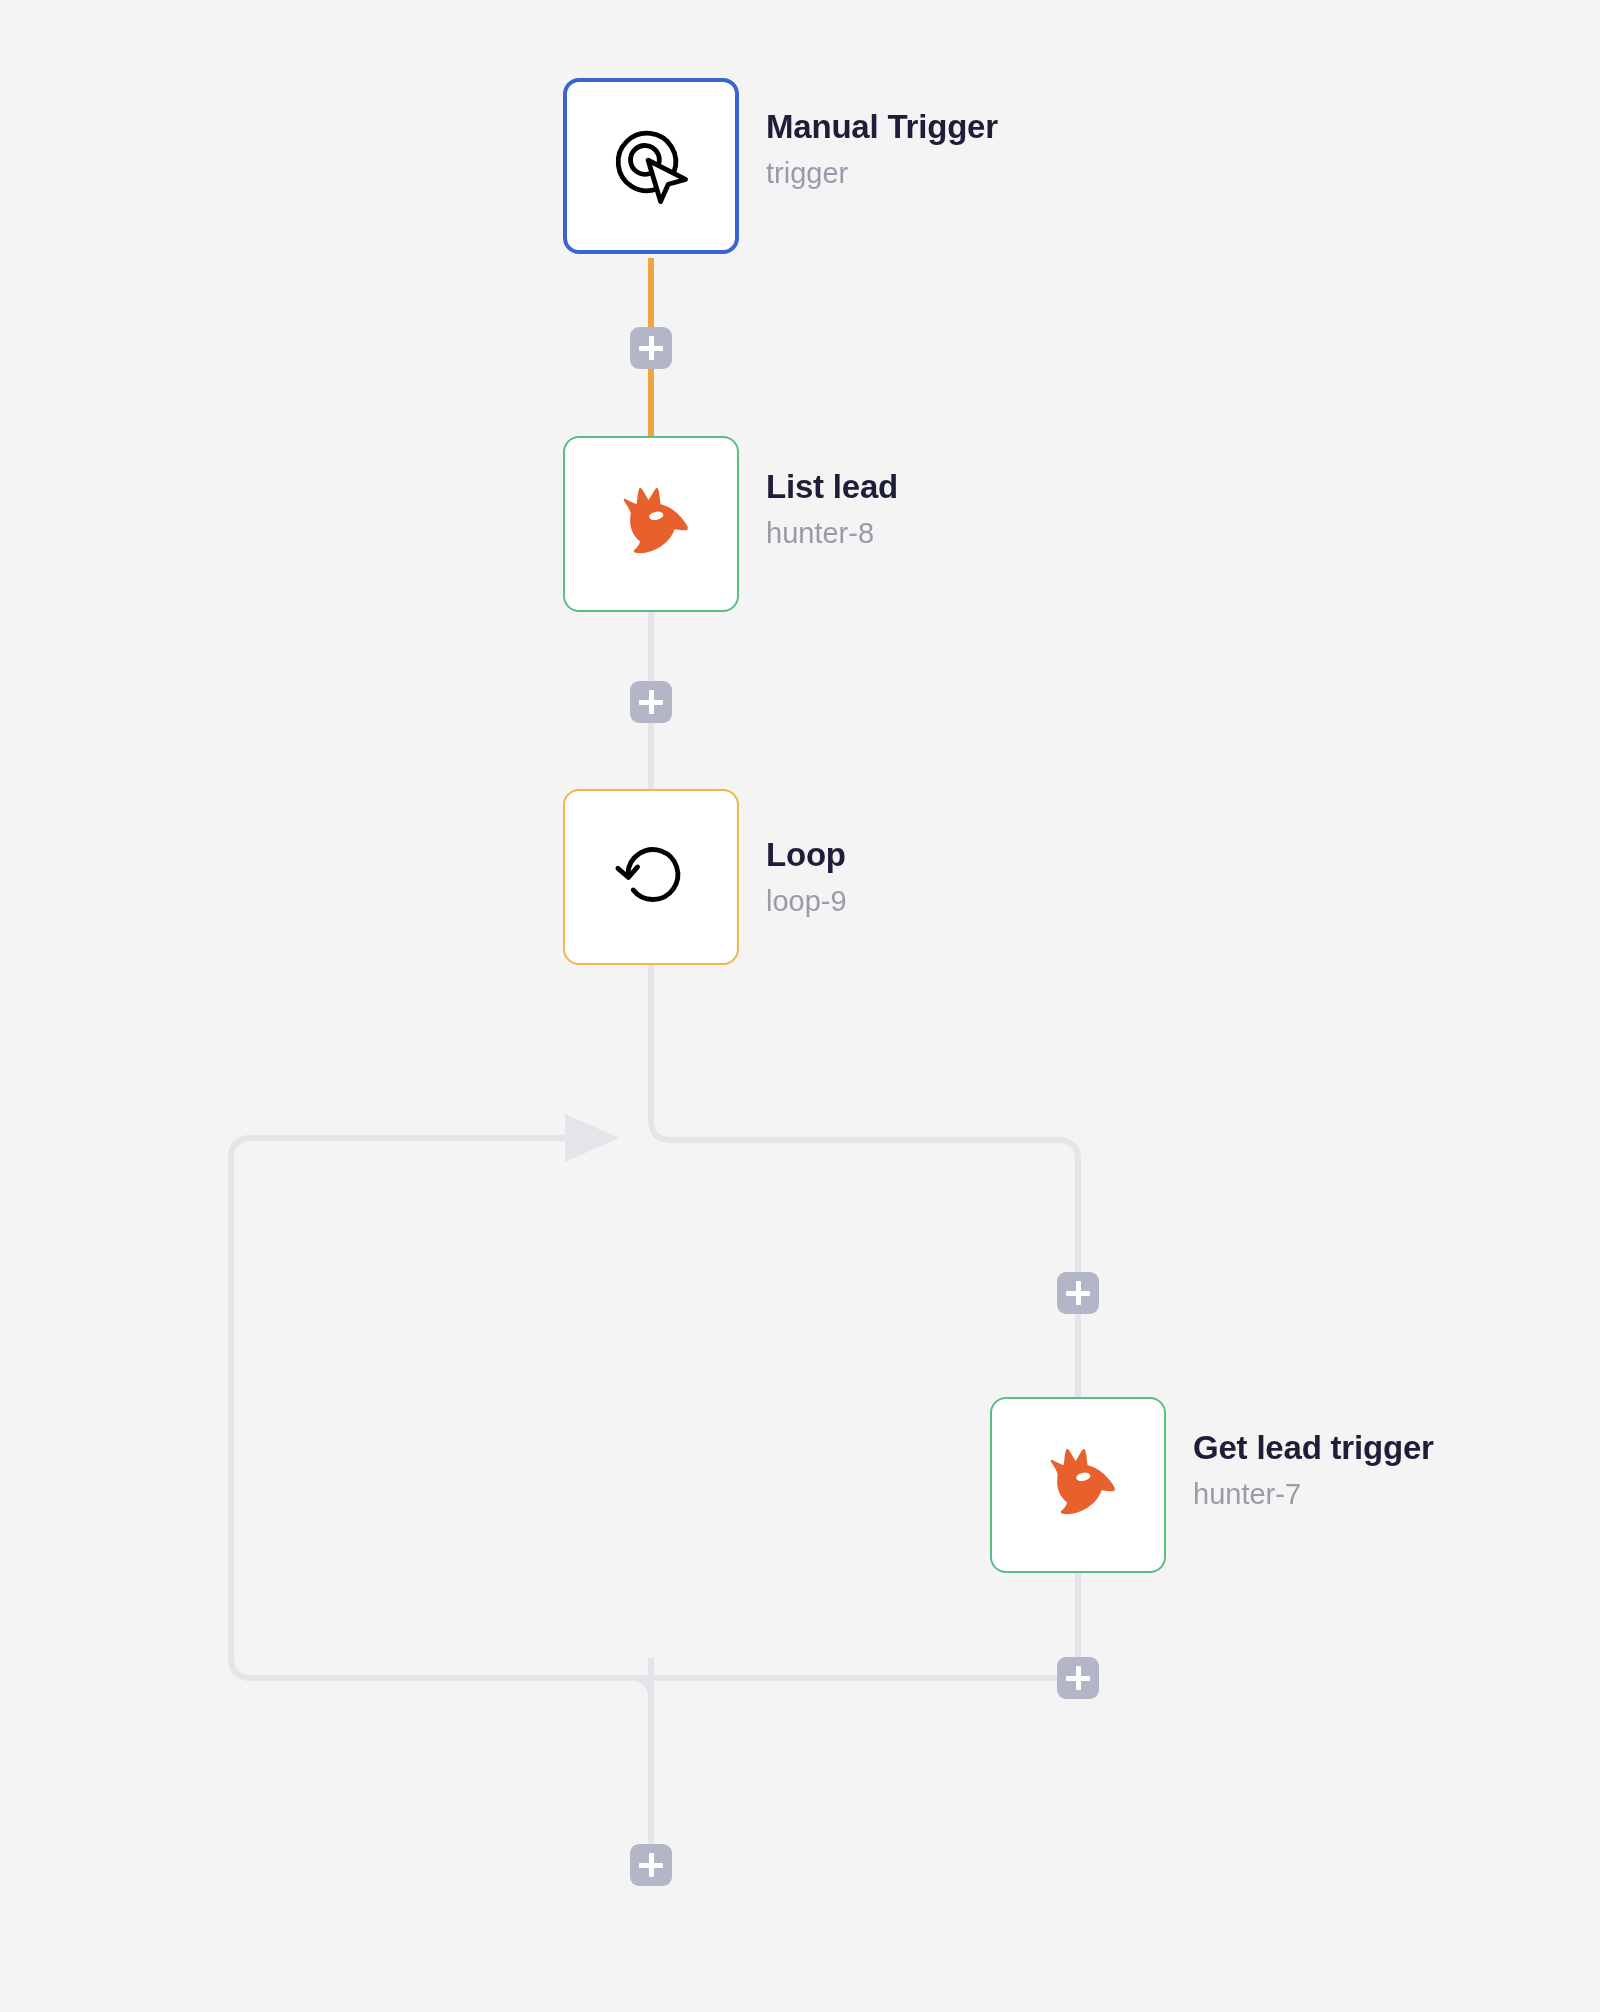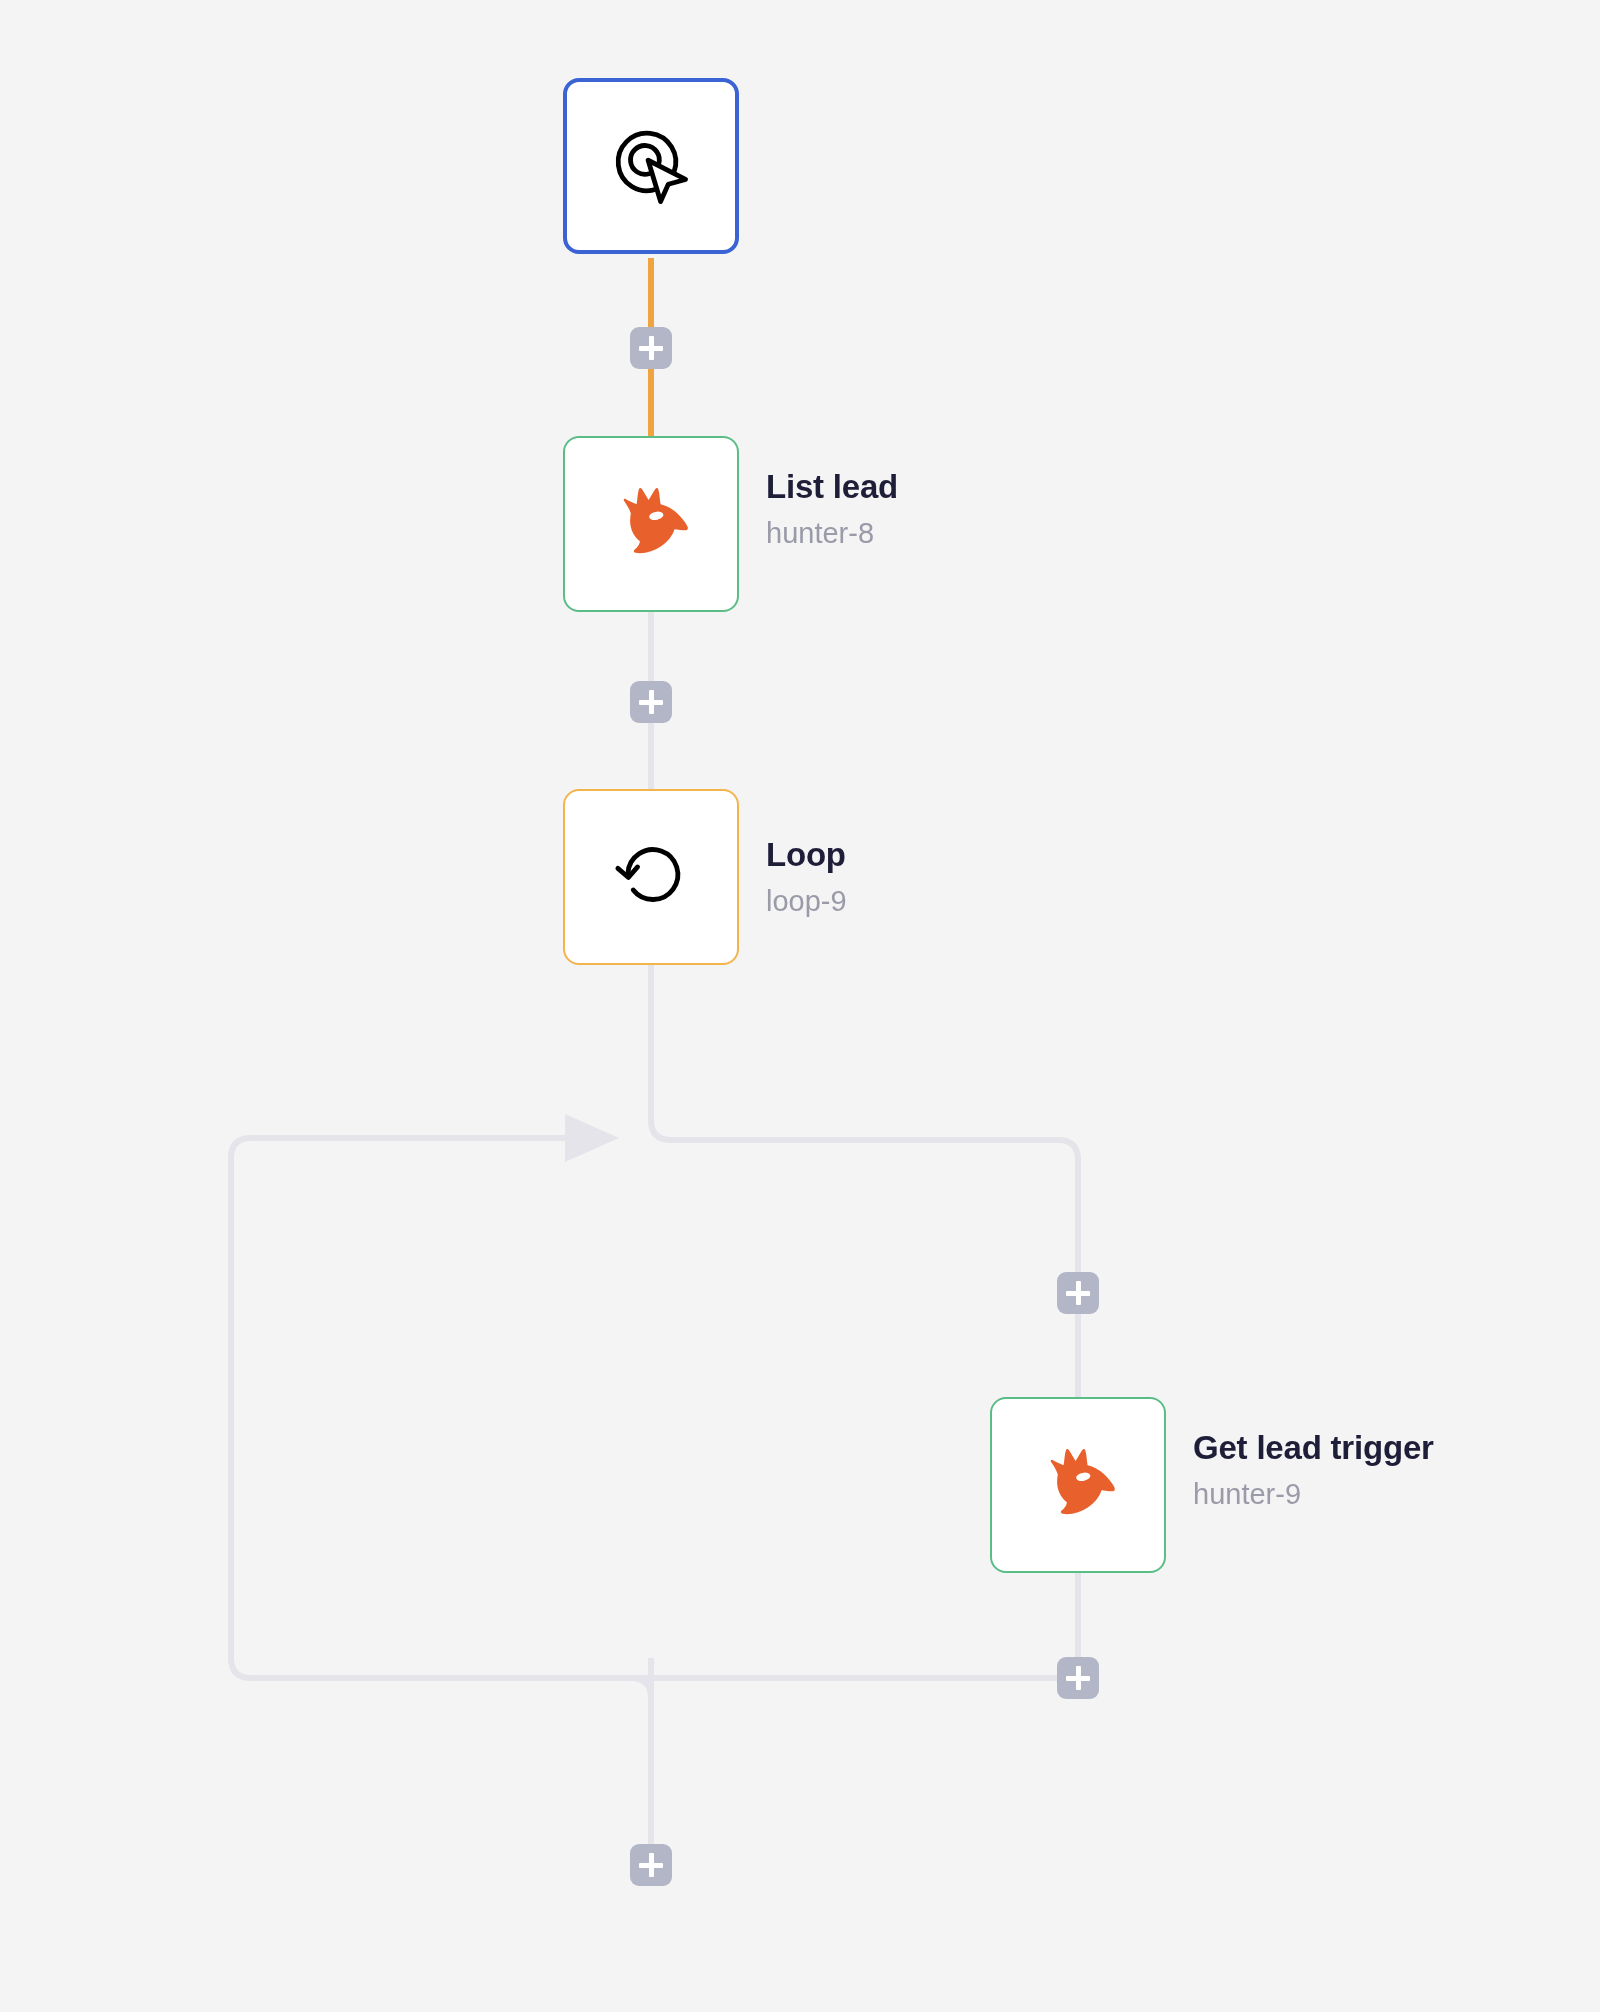--- a/index.html
+++ b/index.html
@@ -112,20 +112,24 @@
   </svg>
 
   <div class="node trigger-node" style="left:563px; top:78px;">
     <svg class="node-icon" viewBox="0 0 100 100">
       <g fill="none" stroke="#000000" stroke-width="5" stroke-linecap="round" stroke-linejoin="round">
         <path d="M 74 56 A 30 30 0 1 0 56 74"></path>
         <path d="M 58 48 A 15 15 0 1 0 48 58"></path>
       </g>
       <path d="M 47 44 L 86 64 L 68 69 L 60 87 Z" fill="#ffffff" stroke="#000000" stroke-width="5" stroke-linejoin="round"></path>
     </svg>
+  </div>
+  <div class="node-label" style="left:766px; top:108px;">
+    <div class="node-title">Manual Trigger</div>
+    <div class="node-sub">trigger</div>
   </div>
 
   <div class="plus-btn" style="left:630px; top:327px;"></div>
 
   <div class="node green-node" style="left:563px; top:436px;">
     <svg class="node-icon" viewBox="0 0 100 100">
       <path fill="#e8602c" d="M 29 39
                C 27 33 24 29 22 26
                C 21 24.5 22 23 23.5 24
                C 27 26 31 28 35 29.5
@@ -193,20 +197,20 @@
                C 44 80.5 38.5 81 34 80
                C 32 79.5 31.5 77.5 33 76.5
                C 36 74.5 38 71.5 38.5 68
                C 33 64 29.5 57.5 28.5 50.5
                C 28 46.5 28.3 42.5 29 39 Z"></path>
       <ellipse cx="55.5" cy="41.5" rx="7.5" ry="4.2" fill="#ffffff" transform="rotate(-12 55.5 41.5)"></ellipse>
     </svg>
   </div>
   <div class="node-label" style="left:1193px; top:1429px;">
     <div class="node-title">Get lead trigger</div>
-    <div class="node-sub">hunter-9</div>
+    <div class="node-sub">hunter-7</div>
   </div>
 
   <div class="plus-btn" style="left:1057px; top:1657px;"></div>
 
   <div class="plus-btn" style="left:630px; top:1844px;"></div>
 
 </div>
 
 </body></html>

